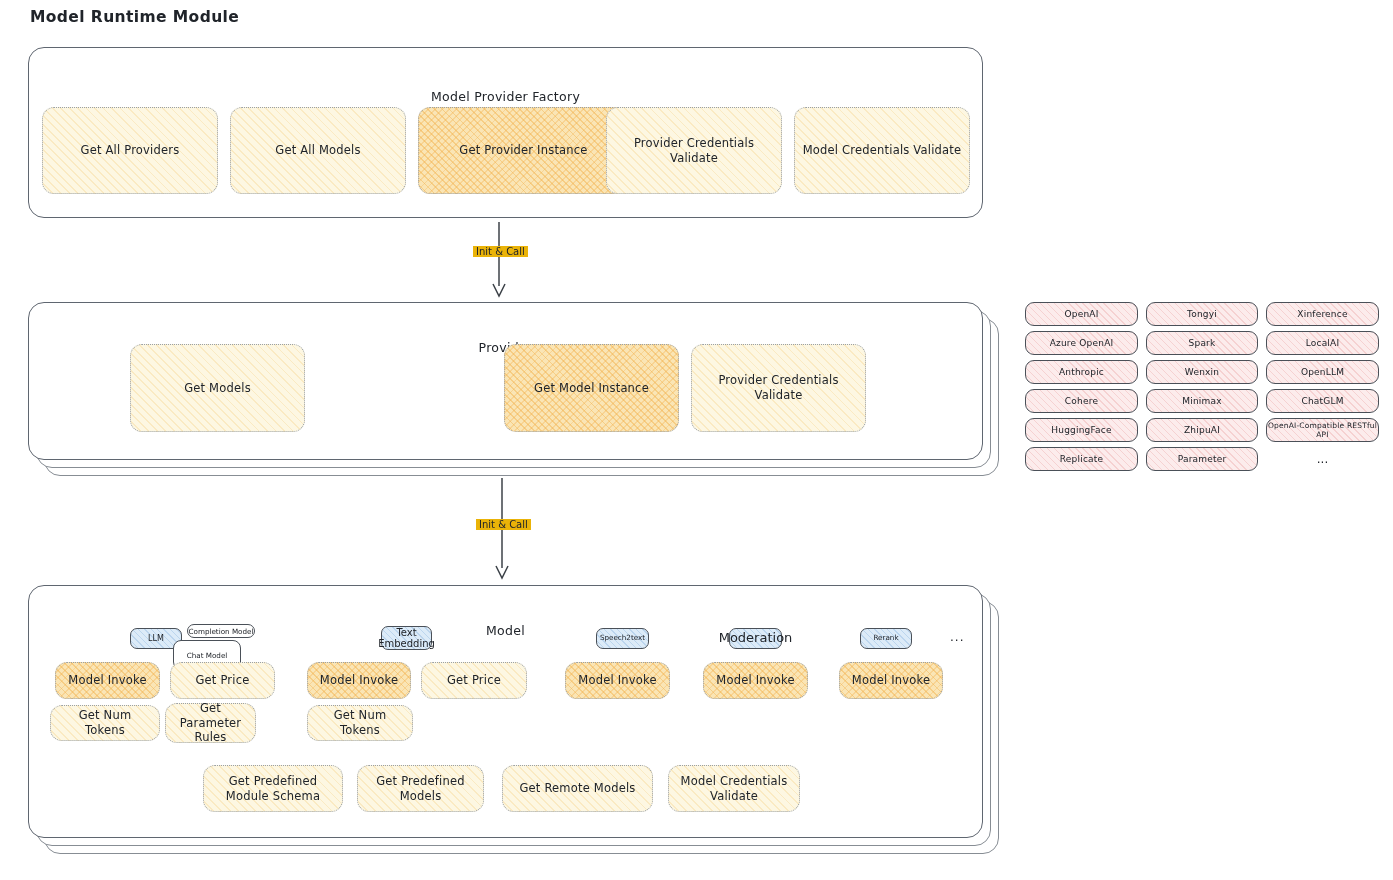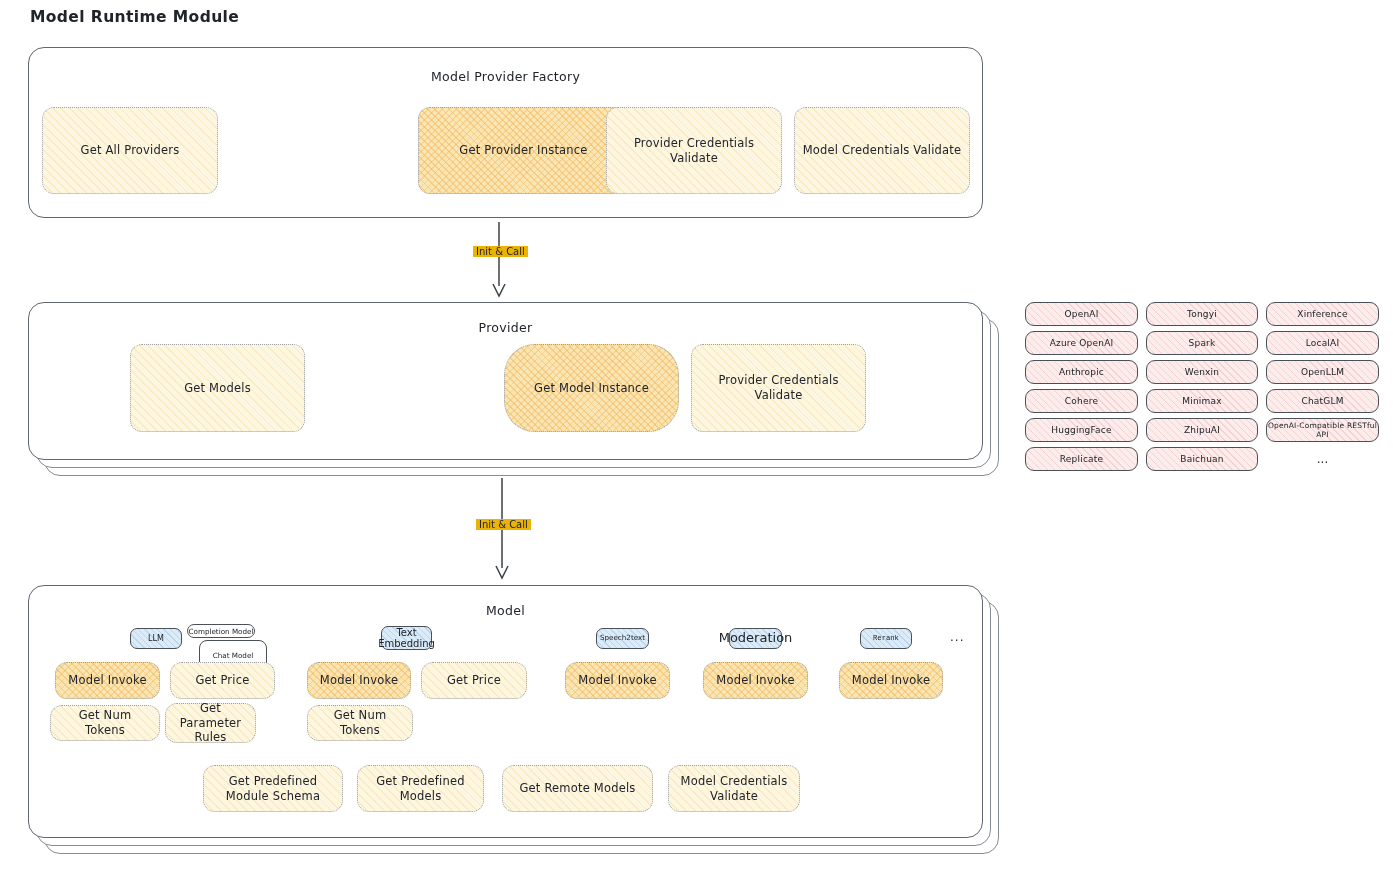--- a/index.html
+++ b/index.html
@@ -17,21 +17,21 @@
   .frame {
     position:absolute; background:#fff;
     border:1.6px solid var(--frame-stroke,#5f6670); border-radius:16px;
     box-sizing:border-box;
   }
   .stack-layer {
     position:absolute; background:#fff;
     border:1.4px solid #878d94; border-radius:16px; box-sizing:border-box;
   }
   .frame-title {
-    position:absolute; text-align:center; font-size:12.5px; letter-spacing:.3px;
+    position:absolute; text-align:center; font-size:12.5px; letter-spacing:.3px;margin-top:20px;
   }
   .btn {
     position:absolute; display:flex; align-items:center; justify-content:center;
     text-align:center; box-sizing:border-box; padding:2px 6px;
     border:1.4px dotted #9aa0a6; border-radius:12px;
     font-size:11.5px; line-height:1.3; letter-spacing:.2px;
   }
   .btn.yellow {
     background-color:var(--yellow-fill,#fdf7e2);
     background-image:repeating-linear-gradient(45deg, rgba(243,205,120,.30) 0 1.2px, transparent 1.2px 6px);
@@ -82,81 +82,82 @@
 </head>
 <body>
 
 <div class="canvas">
 
   <div class="page-title">Model Runtime Module</div>
 
   <div class="frame" style="left:28px;top:47px;width:955px;height:171px;"></div>
   <div class="frame-title" style="left:28px;top:69px;width:955px;">Model Provider Factory</div>
   <div class="btn yellow" style="left:42px;top:107px;width:176px;height:87px;">Get All Providers</div>
+  <div class="btn yellow" style="left:230px;top:107px;width:176px;height:87px;">Get All Models</div>
   <div class="btn orange narrow" style="left:418px;top:107px;width:211px;height:87px;">Get Provider Instance</div>
   <div class="btn yellow" style="left:606px;top:107px;width:176px;height:87px;">Provider Credentials Validate</div>
   <div class="btn yellow" style="left:794px;top:107px;width:176px;height:87px;">Model Credentials Validate</div>
 
   <div class="arrow" style="left:491px;top:222px;width:16px;height:76px;">
     <svg width="16" height="76">
         <line x1="8" y1="0" x2="8" y2="64"></line>
         <polyline points="2,62 8,74 14,62"></polyline>
       </svg>
   </div>
   <div class="arrow-label" style="left:473px;top:246px;">Init &amp; Call</div>
 
   <div class="stack-layer" style="left:44px;top:318px;width:955px;height:158px;"></div>
   <div class="stack-layer" style="left:36px;top:310px;width:955px;height:158px;"></div>
   <div class="frame" style="left:28px;top:302px;width:955px;height:158px;"></div>
   <div class="frame-title" style="left:28px;top:320px;width:955px;">Provider</div>
   <div class="btn yellow" style="left:130px;top:344px;width:175px;height:88px;">Get Models</div>
-  <div class="btn orange" style="left:504px;top:344px;width:175px;height:88px;border-radius:31px;">Get Model Instance</div>
+  <div class="btn orange" style="left:504px;top:344px;width:175px;height:88px;">Get Model Instance</div>
   <div class="btn yellow" style="left:691px;top:344px;width:175px;height:88px;">Provider Credentials Validate</div>
 
   <div id="provider-grid">
       <div class="chip">OpenAI</div>
       <div class="chip">Tongyi</div>
       <div class="chip">Xinference</div>
       <div class="chip">Azure OpenAI</div>
       <div class="chip">Spark</div>
       <div class="chip">LocalAI</div>
       <div class="chip">Anthropic</div>
       <div class="chip">Wenxin</div>
       <div class="chip">OpenLLM</div>
       <div class="chip">Cohere</div>
       <div class="chip">Minimax</div>
       <div class="chip">ChatGLM</div>
       <div class="chip">HuggingFace</div>
       <div class="chip">ZhipuAI</div>
       <div class="chip small">OpenAI-Compatible RESTful API</div>
       <div class="chip">Replicate</div>
-      <div class="chip">Baichuan</div>
+      <div class="chip">Parameter</div>
       <div class="grid-more">...</div>
     </div>
 
   <div class="arrow" style="left:494px;top:478px;width:16px;height:102px;">
     <svg width="16" height="102">
         <line x1="8" y1="0" x2="8" y2="90"></line>
         <polyline points="2,88 8,100 14,88"></polyline>
       </svg>
   </div>
   <div class="arrow-label" style="left:476px;top:519px;">Init &amp; Call</div>
 
   <div class="stack-layer" style="left:44px;top:601px;width:955px;height:253px;"></div>
   <div class="stack-layer" style="left:36px;top:593px;width:955px;height:253px;"></div>
   <div class="frame" style="left:28px;top:585px;width:955px;height:253px;"></div>
   <div class="frame-title" style="left:28px;top:603px;width:955px;">Model</div>
 
   <div class="tag-blue" style="left:130px;top:628px;width:52px;height:21px;">LLM</div>
   <div class="tag-white" style="left:187px;top:624px;width:68px;height:14px;">Completion Model</div>
-  <div class="tag-white" style="left:199px;top:640px;width:68px;height:30px;">Chat Model</div>
+  <div class="tag-white" style="left:173px;top:640px;width:68px;height:30px;">Chat Model</div>
   <div class="tag-blue" style="left:381px;top:626px;width:51px;height:24px;font-size:10px;">Text Embedding</div>
   <div class="tag-blue" style="left:596px;top:628px;width:53px;height:21px;font-size:7.2px;">Speech2text</div>
   <div class="tag-blue" style="left:729px;top:628px;width:53px;height:21px;font-size:13px;">Moderation</div>
-  <div class="tag-blue" style="left:860px;top:628px;width:52px;height:21px;font-size:7.2px;font-family:Liberation Mono, monospace;">Rerank</div>
+  <div class="tag-blue" style="left:860px;top:628px;width:52px;height:21px;font-size:7.2px;">Rerank</div>
   <div class="ellipsis" style="left:950px;top:630px;">...</div>
 
   <div class="btn orange" style="left:55px;top:662px;width:105px;height:37px;">Model Invoke</div>
   <div class="btn yellow" style="left:170px;top:662px;width:105px;height:37px;">Get Price</div>
   <div class="btn yellow" style="left:50px;top:705px;width:110px;height:36px;">Get Num Tokens</div>
   <div class="btn yellow" style="left:165px;top:703px;width:91px;height:40px;">Get Parameter Rules</div>
 
   <div class="btn orange" style="left:307px;top:662px;width:104px;height:37px;">Model Invoke</div>
   <div class="btn yellow" style="left:421px;top:662px;width:106px;height:37px;">Get Price</div>
   <div class="btn yellow" style="left:307px;top:705px;width:106px;height:36px;">Get Num Tokens</div>

